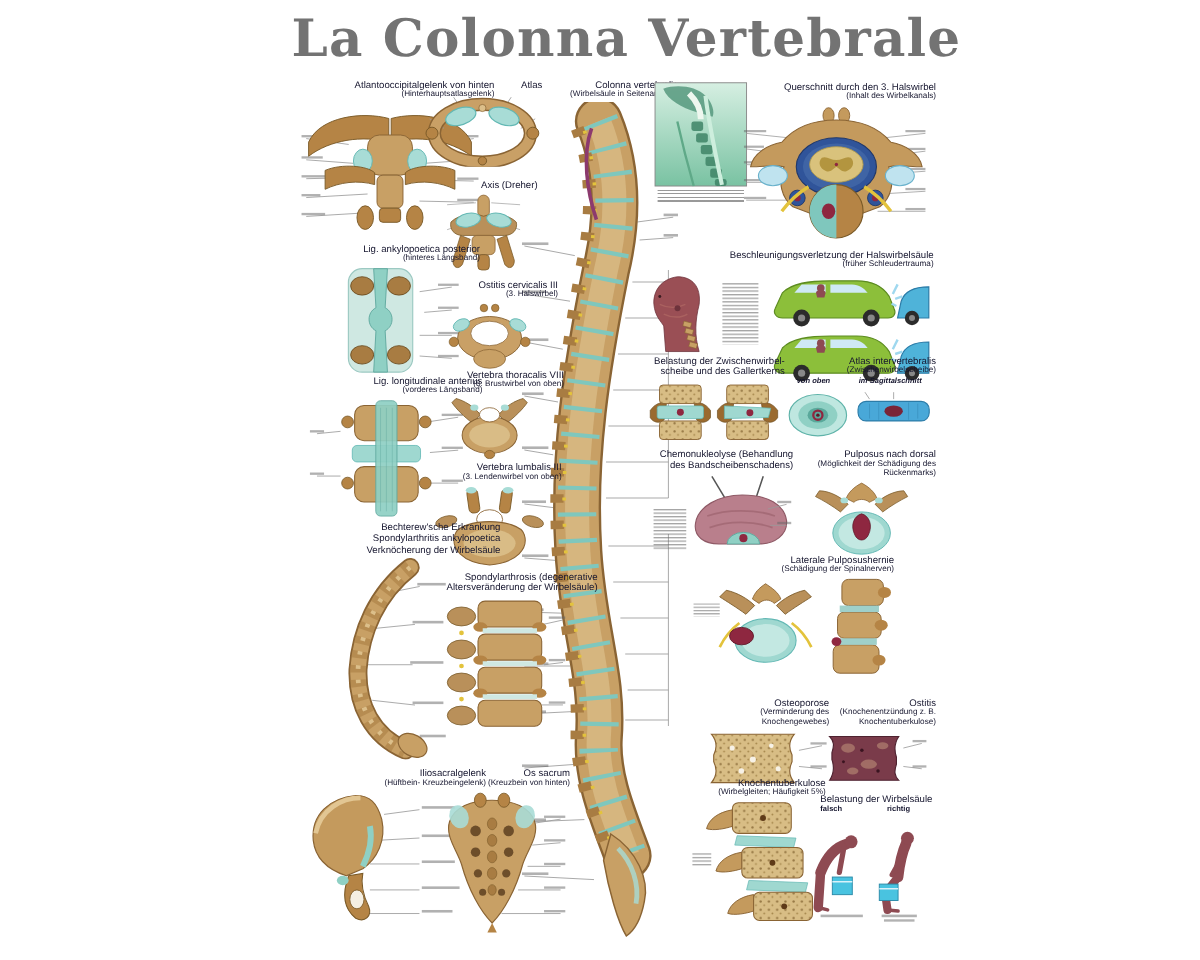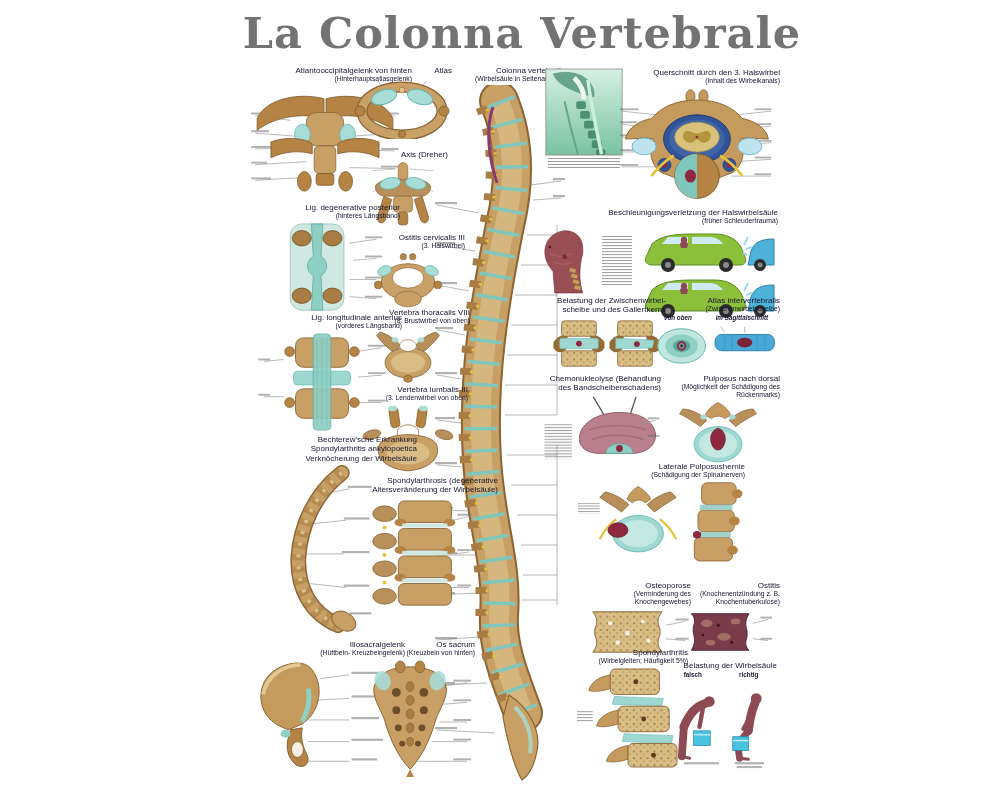--- a/index.html
+++ b/index.html
@@ -267,21 +267,21 @@
         <circle cx="118" cy="84" r="3" fill="#8e2740"></circle>
       <path d="M58,74 C48,80 40,88 34,96" fill="none" stroke="#e3c33c" stroke-width="3"></path>
       <path d="M108,74 C118,80 126,88 132,96" fill="none" stroke="#e3c33c" stroke-width="3"></path>
       <circle cx="83" cy="96" r="24" fill="#b58445" stroke="#7a5a28" stroke-width="1"></circle>
       <path d="M83,72 A24,24 0 0 0 83,120 Z" fill="#7fc7bd"></path>
       <ellipse cx="76" cy="96" rx="6" ry="7" fill="#8e2740"></ellipse>
     </svg>
   </div>
 
   <div class="panel" style="left:240px;top:203px;width:160px">
-    <div class="ph">Lig. degenerative posterior</div>
+    <div class="ph">Lig. ankylopoetica posterior</div>
     <div class="ph ps">(hinteres Längsband)</div>
     <svg width="130" height="90" viewBox="0 0 130 94">
       <g class="ld">
           <line x1="96" y1="22" x2="124" y2="18"></line>
           <line x1="100" y1="40" x2="124" y2="38"></line>
           <line x1="96" y1="60" x2="124" y2="60"></line>
           <line x1="96" y1="78" x2="124" y2="80"></line>
         </g>
       <g class="lb">
           <rect x="112" y="15" width="18" height="2"></rect>
@@ -383,21 +383,21 @@
       <path d="M78,6 C70,8 60,14 54,22 L62,30 C70,24 78,16 82,10 Z" fill="#b9905a" stroke="#7a5a28" stroke-width="0.8"></path>
       <ellipse cx="30" cy="15" rx="4" ry="3" fill="#a8dcd6"></ellipse>
       <ellipse cx="60" cy="15" rx="4" ry="3" fill="#a8dcd6"></ellipse>
       <ellipse cx="45" cy="42" rx="27" ry="18" fill="#c8a065" stroke="#8a6434" stroke-width="1"></ellipse>
       <ellipse cx="45" cy="42" rx="20" ry="12" fill="#d9bc86"></ellipse>
       <ellipse cx="45" cy="22" rx="10" ry="7" fill="#fff" stroke="#8a6434" stroke-width="0.8"></ellipse>
       <ellipse cx="45" cy="61" rx="5" ry="4" fill="#b58445" stroke="#7a5a28" stroke-width="0.7"></ellipse>
     </svg>
   </div>
 
-  <div class="panel" style="left:546px;top:296px;width:120px">
+  <div class="panel" style="left:534px;top:296px;width:120px">
     <div class="ph">Belastung der Zwischenwirbel-</div>
     <div class="ph">scheibe und des Gallertkerns</div>
     <svg width="112" height="56" viewBox="0 0 112 58">
       <g>
         <path d="M2,26 C6,20 12,18 16,20 L14,34 C10,38 4,36 2,32 Z" fill="#9a6a2f" stroke="#6e4f22" stroke-width="0.6"></path>
         <path d="M54,26 C50,20 44,18 40,20 L42,34 C46,38 52,36 54,32 Z" fill="#9a6a2f" stroke="#6e4f22" stroke-width="0.6"></path>
         <rect x="10" y="4" width="36" height="16" rx="3" fill="url(#speck)" stroke="#8a6434" stroke-width="0.8"></rect>
         <rect x="8" y="22" width="40" height="11" rx="2" fill="#9fd8d0" stroke="#63b8b4" stroke-width="0.6"></rect>
         <circle cx="28" cy="27.5" r="3" fill="#8e2740"></circle>
         <rect x="10" y="35" width="36" height="16" rx="3" fill="url(#speck)" stroke="#8a6434" stroke-width="0.8"></rect>
@@ -717,21 +717,21 @@
           <ellipse cx="52" cy="42" rx="4" ry="5"></ellipse>
           <ellipse cx="52" cy="56" rx="4" ry="5"></ellipse>
           <ellipse cx="52" cy="70" rx="4" ry="5"></ellipse>
           <ellipse cx="52" cy="84" rx="3.5" ry="4.5"></ellipse>
       </g>
       <path d="M52,112 L48,120 H56 Z" fill="#b58445"></path>
     </svg>
   </div>
 
   <div class="panel" style="left:568px;top:648px;width:120px">
-    <div class="ph">Spondylarthritis</div>
+    <div class="ph">Knochentuberkulose</div>
     <div class="ph ps">(Wirbelgleiten; Häufigkeit 5%)</div>
     <svg width="105" height="102" viewBox="0 0 105 104">
       <rect x="0" y="44" width="16" height="12" fill="url(#tl)"></rect>
       <g fill="#c49a5d" stroke="#8a6434" stroke-width="0.8">
         <path d="M34,8 C22,10 14,16 12,24 C18,26 28,24 34,22 Z"></path>
         <path d="M42,44 C30,46 22,52 20,60 C26,62 36,60 42,58 Z"></path>
         <path d="M52,80 C40,82 32,88 30,96 C36,98 46,96 52,94 Z"></path>
       </g>
       <rect x="34" y="2" width="50" height="26" rx="5" fill="url(#speck)" stroke="#8a6434" stroke-width="0.9"></rect>
       <polygon points="38,30 88,32 86,40 36,38" fill="#9fd8d0" stroke="#63b8b4" stroke-width="0.6"></polygon>

